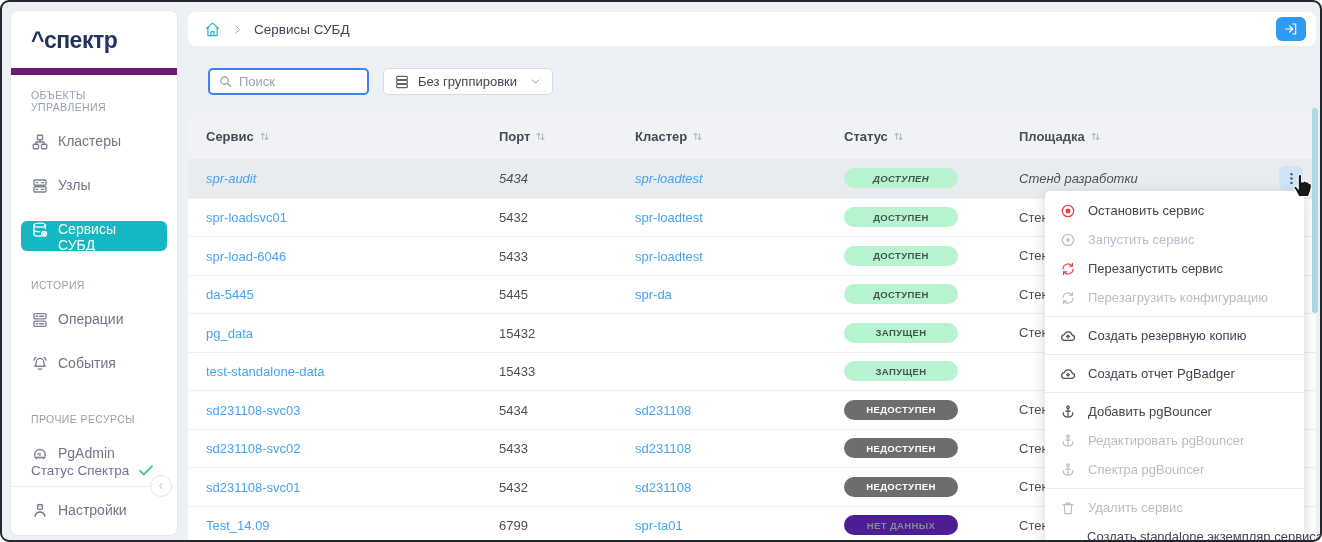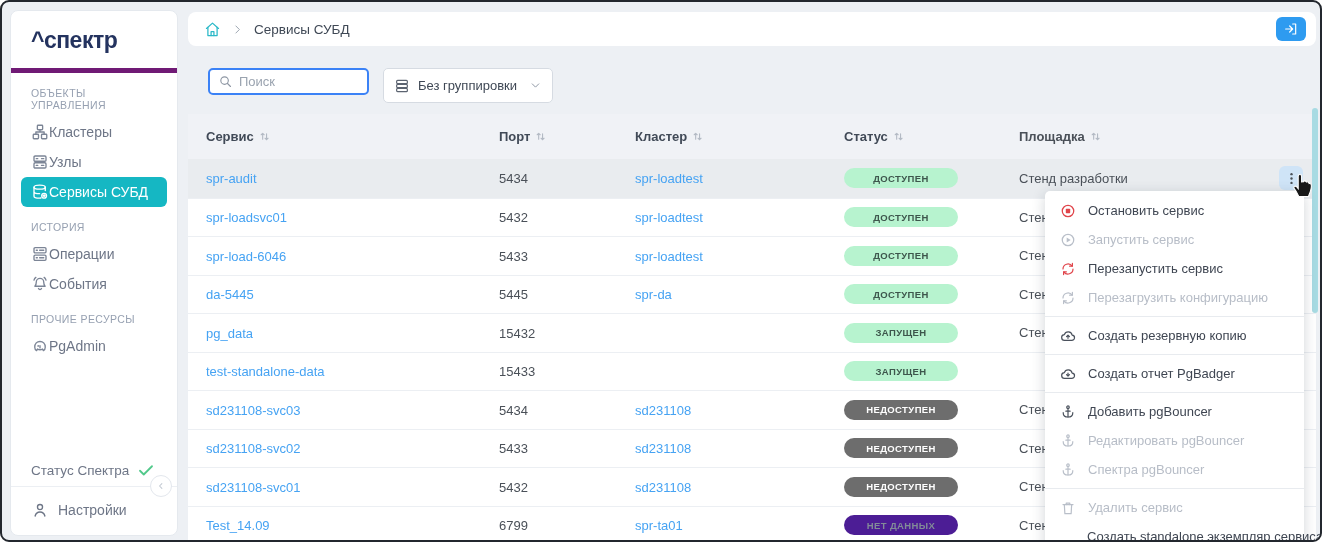--- a/index.html
+++ b/index.html
@@ -8,28 +8,28 @@
   #window {
     position:relative; width:1322px; height:542px;
     background:#edf0f4; border:2px solid #23272e; border-radius:9px;
     overflow:hidden;
   }
   
   #sidebar {
     position:absolute; left:8px; top:8px; width:168px; height:526px;
     background:#fff; border:1px solid #e5e9ee; border-radius:8px;
   }
-  #logo-wrap { padding:16px 24px 14px 20px; border-bottom:5px solid #701a75; }
+  #logo-wrap { padding:16px 24px 14px 20px; border-bottom:7px solid #701a75; }
   #logo { font-size:23px; font-weight:bold; color:#24335f; letter-spacing:-0.5px; }
   .side-section-title {
     font-size:10.5px; font-weight:normal; color:#96a0b1; letter-spacing:.4px;
     padding:14px 20px 6px 20px; text-transform:uppercase;
   }
   .side-item {
-    display:flex; align-items:center; height:30px; margin:0 10px;
+    display:flex; align-items:flex-start; gap:9px; height:30px; margin:14px 10px;
     padding:0 10px; border-radius:6px; color:#6e7687; font-size:14px; cursor:pointer;
   }
   .side-item .icn { color:#7c8596; display:flex; }
   .side-item.active { background:#15b7c3; color:#fff; }
   .side-item.active .icn { color:#fff; }
   #sidebar-status {
     position:absolute; left:0; bottom:56px; width:100%;
     display:flex; align-items:center; gap:8px; padding:0 20px;
     font-size:13.5px; color:#6e7687;
   }
@@ -62,31 +62,31 @@
   #toolbar { position:absolute; left:186px; top:66px; display:flex; gap:14px; }
   #search-box {
     width:161px; height:27px; background:#fff; border:2px solid #3b82f6; border-radius:5px;
     display:flex; align-items:center; padding:0 8px; gap:6px; margin-left:20px;
   }
   #search-box .icn { color:#8d96a3; display:flex; }
   #search-input { border:none; outline:none; width:100%; font-size:13px; color:#3f4855;
     font-family:"Liberation Sans",sans-serif; background:transparent; }
   #search-input::placeholder { color:#9aa3af; }
   #grouping-select {
-    height:35px; background:#fff; border:1px solid #d6dbe2; border-radius:5px;
+    height:27px; background:#fff; border:1px solid #d6dbe2; border-radius:5px;
     display:flex; align-items:center; padding:0 10px; gap:8px; cursor:pointer;
   }
   #grouping-select .icn { color:#5b6370; display:flex; }
   #grouping-select .lbl { font-size:13px; color:#3f4855; }
   #grouping-select .chev { color:#8d96a3; display:flex; margin-left:4px; }
   
   #table { position:absolute; left:186px; top:112px; width:1128px; height:430px;
     background:#fff; overflow:hidden; }
   .trow { display:flex; align-items:center; height:38.5px; border-top:1px solid #eceff3; }
-  .trow:first-child { border-top:none; }
+  .trow:first-child { border-top:none;font-style:italic; }
   #table-header { display:flex; align-items:center; height:45px; background:#f0f2f6; }
   .hcell { display:flex; align-items:center; gap:5px; font-size:13px; font-weight:bold;
     color:#414a57; cursor:pointer; }
   .hcell .sort { color:#b3bac4; display:flex; }
   .c1 { width:311px; padding-left:18px; }
   .c2 { width:136px; }
   .c3 { width:209px; }
   .c4 { width:175px; }
   .c5 { width:253px; font-size:13px; color:#4a5058; }
   .c6 { flex:1; display:flex; justify-content:flex-end; padding-right:13px; }

